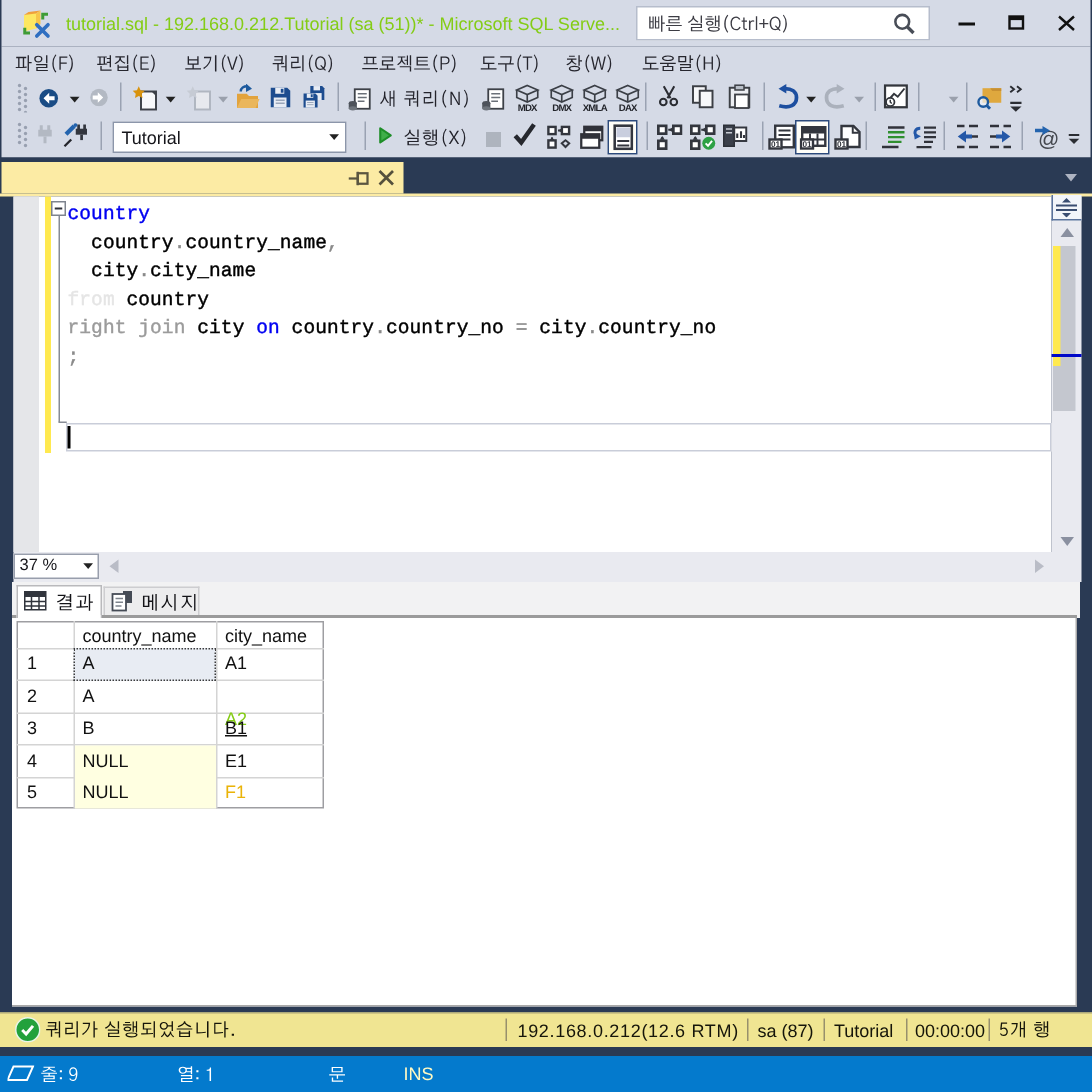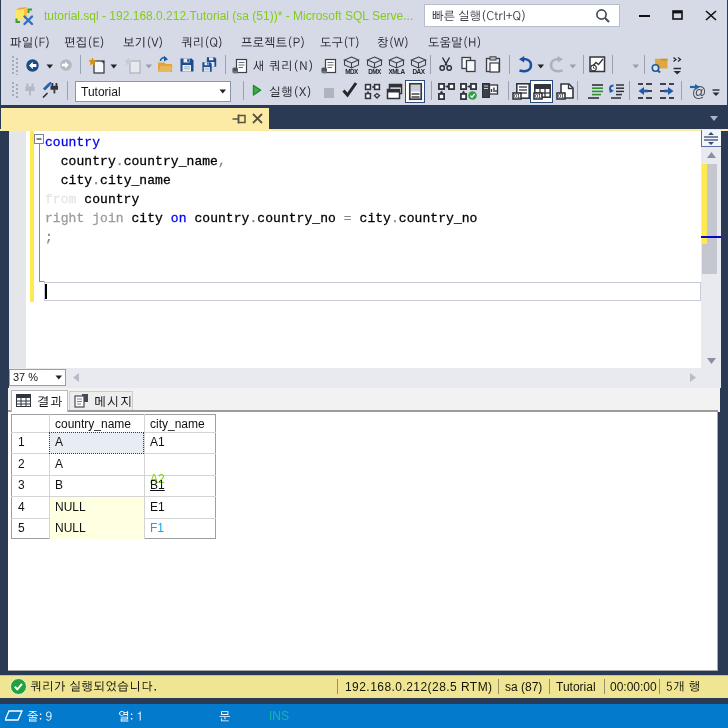--- a/index.html
+++ b/index.html
@@ -527,47 +527,47 @@
 <div style="position:absolute;left:55px;top:456.5px;font:12px 'Liberation Sans',sans-serif;color:#111;white-space:pre;">A</div>
 <div style="position:absolute;left:150px;top:472px;font:12px 'Liberation Sans',sans-serif;color:#84cc16;white-space:pre;">A2</div>
 <div style="position:absolute;left:18px;top:478.0px;font:12px 'Liberation Sans',sans-serif;color:#111;white-space:pre;">3</div>
 <div style="position:absolute;left:55px;top:478.0px;font:12px 'Liberation Sans',sans-serif;color:#111;white-space:pre;">B</div>
 <div style="position:absolute;left:150px;top:478.0px;font:12px 'Liberation Sans',sans-serif;color:#111;white-space:pre;text-decoration:underline;">B1</div>
 <div style="position:absolute;left:18px;top:499.5px;font:12px 'Liberation Sans',sans-serif;color:#111;white-space:pre;">4</div>
 <div style="position:absolute;left:55px;top:499.5px;font:12px 'Liberation Sans',sans-serif;color:#111;white-space:pre;">NULL</div>
 <div style="position:absolute;left:150px;top:499.5px;font:12px 'Liberation Sans',sans-serif;color:#111;white-space:pre;">E1</div>
 <div style="position:absolute;left:18px;top:521.0px;font:12px 'Liberation Sans',sans-serif;color:#111;white-space:pre;">5</div>
 <div style="position:absolute;left:55px;top:521.0px;font:12px 'Liberation Sans',sans-serif;color:#111;white-space:pre;">NULL</div>
-<div style="position:absolute;left:150px;top:521.0px;font:12px 'Liberation Sans',sans-serif;color:#0ea5e9;white-space:pre;">F1</div>
+<div style="position:absolute;left:150px;top:521.0px;font:12px 'Liberation Sans',sans-serif;color:#eab308;white-space:pre;">F1</div>
 <div style="position:absolute;left:0px;top:675px;width:728px;height:23px;background:#f0e592;border-top:1px solid #cdc484;box-sizing:border-box"></div>
 <svg style="position:absolute;left:10px;top:678px;" width="17" height="17" viewBox="0 0 17 17">
       <circle cx="8.5" cy="8.5" r="8" fill="#23a13c" stroke="#e9f4e9" stroke-width="1"></circle>
       <path d="M4.8 8.7l2.6 2.6 4.6-5.4" stroke="#fff" stroke-width="2" fill="none"></path>
     </svg>
 <svg style="position:absolute;left:0;top:0;overflow:visible;pointer-events:none" width="1" height="1">
       <path transform="translate(30.0,690.5)" d="M1.8 -6.1V-6.8H6.6Q6.7 -7.6 6.7 -8.3H1.9V-9.1H7.6Q7.6 -6.3 7.2 -4.1H6.3Q6.5 -5.2 6.6 -6.1ZM6.5 -1.6V-2.3H9.2V-9.6H10.1V1.1H9.2V-1.6ZM0.8 -3.7V-4.5H2Q6.1 -4.5 8.4 -4.7V-3.9Q7.1 -3.8 4.8 -3.7V0.7H3.9V-3.7Q3.2 -3.7 2 -3.7Z M13.5 -1V-5.3H17.7V-7.9H13.4V-8.7H18.5V-4.5H14.4V-1.8H14.7Q17.2 -1.8 19.9 -2.1V-1.4Q17 -1 13.9 -1ZM21 1.1V-9.6H21.9V1.1Z M24.7 -1.1Q26.7 -2.4 27.9 -4.2Q29.1 -6 29.1 -7.8H25.2V-8.6H30.1Q30.1 -3.7 25.3 -0.5ZM32.3 1.1V-9.6H33.2V-5H35V-4.1H33.2V1.1Z M39.9 -5.3Q41.2 -5.9 42.2 -6.8Q43.1 -7.7 43.1 -8.8V-9.5H44V-8.8Q44 -8.2 44.3 -7.7Q44.6 -7.2 45.1 -6.8Q45.6 -6.4 46.1 -6.1Q46.5 -5.8 47 -5.6L46.5 -5Q45.8 -5.3 44.9 -5.9Q44 -6.6 43.6 -7.3Q43.1 -6.5 42.3 -5.8Q41.4 -5.1 40.5 -4.7ZM48.5 -4.7V-9.6H49.4V-4.7ZM42 0.9V-2H48.5V-3.3H41.9V-4.1H49.4V-1.3H42.9V0.1H49.7V0.9Z M53.3 -8.5V-9.2H56.7V-8.5ZM52 -6.8V-7.6H57.6V-6.8ZM52.4 -4.5Q52.4 -5.3 53.2 -5.7Q53.9 -6.1 55 -6.1Q56 -6.1 56.8 -5.7Q57.5 -5.3 57.5 -4.5Q57.5 -3.8 56.8 -3.4Q56.1 -3 55 -3Q53.9 -3 53.2 -3.4Q52.4 -3.8 52.4 -4.5ZM53.4 -4.5Q53.4 -4.1 53.8 -3.9Q54.3 -3.7 55 -3.7Q55.6 -3.7 56.1 -3.9Q56.6 -4.1 56.6 -4.5Q56.6 -5 56.1 -5.2Q55.7 -5.4 55 -5.4Q54.3 -5.4 53.8 -5.2Q53.4 -4.9 53.4 -4.5ZM58.4 -2.7V-9.5H59.2V-6.3H60.6V-9.6H61.4V-2.2H60.6V-5.5H59.2V-2.7ZM53.6 -0.6Q53.6 -1.4 54.7 -1.8Q55.7 -2.2 57.6 -2.2Q59.5 -2.2 60.6 -1.8Q61.7 -1.4 61.7 -0.6Q61.7 0.2 60.6 0.6Q59.5 1.1 57.6 1.1Q55.7 1.1 54.7 0.6Q53.6 0.2 53.6 -0.6ZM54.6 -0.6Q54.6 0.3 57.6 0.3Q59 0.3 59.8 0.1Q60.7 -0.1 60.7 -0.6Q60.7 -1.5 57.6 -1.5Q54.6 -1.5 54.6 -0.6Z M65.2 -4.1V-8.7H70.8V-7.9H66.1V-4.9H70.9V-4.1ZM64.1 -0.8V-1.6H65.5Q69.7 -1.6 72 -1.8V-1.1Q69.5 -0.8 65.5 -0.8ZM67.6 -1.3V-4.4H68.5V-1.3ZM72.4 1.1V-9.6H73.3V1.1Z M76.5 -6.6Q76.5 -7.8 77.2 -8.5Q78 -9.2 79.2 -9.2Q80.4 -9.2 81.2 -8.5Q82 -7.8 82 -6.6Q82 -5.5 81.2 -4.8Q80.4 -4 79.2 -4Q78 -4 77.2 -4.8Q76.5 -5.5 76.5 -6.6ZM77.4 -6.6Q77.4 -5.8 77.9 -5.3Q78.4 -4.8 79.2 -4.8Q80 -4.8 80.6 -5.3Q81.1 -5.8 81.1 -6.6Q81.1 -7.4 80.6 -8Q80 -8.5 79.2 -8.5Q78.4 -8.5 77.9 -7.9Q77.4 -7.4 77.4 -6.6ZM81.5 -6.2V-7H84.4V-9.6H85.3V-3.2H84.4V-6.2ZM77.2 0.4Q78 -0.1 78.6 -0.9Q79.2 -1.7 79.2 -2.4V-2.9H80.1V-2.4Q80.1 -1.8 80.6 -1.1Q81.2 -0.3 81.7 -0Q82.1 -0.3 82.7 -1.1Q83.2 -1.8 83.2 -2.4V-2.9H84.1V-2.4Q84.1 -1.7 84.7 -0.9Q85.4 -0 86.1 0.4L85.5 1Q85 0.6 84.5 0Q84 -0.6 83.7 -1.1Q83.4 -0.6 82.8 0.1Q82.2 0.7 81.7 1Q81.1 0.7 80.5 0.1Q79.9 -0.6 79.7 -1.1Q79.4 -0.6 78.9 -0Q78.4 0.6 77.8 1Z M88.5 -6.4Q89.4 -6.7 90.3 -7.1Q91.2 -7.5 91.9 -8.1Q92.6 -8.8 92.6 -9.3V-9.6H93.5V-9.3Q93.5 -8.8 94.2 -8.1Q94.9 -7.5 95.8 -7.1Q96.7 -6.7 97.5 -6.4L97.1 -5.7Q96 -6 94.8 -6.7Q93.6 -7.4 93 -8.1Q92.5 -7.4 91.3 -6.7Q90.2 -6.1 88.9 -5.7ZM87.8 -4.1V-4.9H98.2V-4.1ZM89.4 0.9V-3.3H90.3V-2.1H95.8V-3.3H96.7V0.9ZM90.3 0.1H95.8V-1.4H90.3Z M101 -1.5V-8.8H101.9V-2.3H102.2Q102.9 -2.3 104.4 -2.4Q105.9 -2.5 107.2 -2.7V-2Q105.8 -1.7 104.1 -1.6Q102.4 -1.5 101.4 -1.5ZM108 1.1V-9.6H109V1.1Z M112.8 -1.4V-8.6H117.7V-7.8H113.6V-2.2H113.9Q116.3 -2.2 118.7 -2.5V-1.8Q116.1 -1.4 113.1 -1.4ZM119.5 1.1V-9.6H120.4V-5.2H122.2V-4.3H120.4V1.1Z M124.5 0V-1.4H126V0Z" fill="#15150a"></path>
     </svg>
 <div style="position:absolute;left:337px;top:679px;width:1px;height:15px;background:#97906c"></div>
 <div style="position:absolute;left:497.5px;top:679px;width:1px;height:15px;background:#97906c"></div>
 <div style="position:absolute;left:548.5px;top:679px;width:1px;height:15px;background:#97906c"></div>
 <div style="position:absolute;left:603.5px;top:679px;width:1px;height:15px;background:#97906c"></div>
 <div style="position:absolute;left:658.5px;top:679px;width:1px;height:15px;background:#97906c"></div>
-<div style="position:absolute;left:345px;top:680px;font:12px 'Liberation Sans',sans-serif;color:#15150a;white-space:pre;letter-spacing:0.45px">192.168.0.212(28.5 RTM)</div>
+<div style="position:absolute;left:345px;top:680px;font:12px 'Liberation Sans',sans-serif;color:#15150a;white-space:pre;letter-spacing:0.45px">192.168.0.212(12.6 RTM)</div>
 <div style="position:absolute;left:505px;top:680px;font:12px 'Liberation Sans',sans-serif;color:#15150a;white-space:pre;">sa (87)</div>
 <div style="position:absolute;left:556px;top:680px;font:12px 'Liberation Sans',sans-serif;color:#15150a;white-space:pre;">Tutorial</div>
 <div style="position:absolute;left:610px;top:680px;font:12px 'Liberation Sans',sans-serif;color:#15150a;white-space:pre;">00:00:00</div>
 <svg style="position:absolute;left:0;top:0;overflow:visible;pointer-events:none" width="1" height="1">
       <path transform="translate(666.0,690.5)" d="M0.6 -1.4 1.3 -1.7Q1.6 -1.2 2.1 -0.9Q2.5 -0.6 3.1 -0.6Q4 -0.6 4.5 -1.1Q5 -1.7 5 -2.6Q5 -3.6 4.4 -4.1Q3.9 -4.7 3.1 -4.7Q2.1 -4.7 1.4 -3.9L0.8 -4.1L1.3 -8.8H5.4V-8H2.1L1.8 -5Q2.5 -5.5 3.4 -5.5Q4.5 -5.5 5.2 -4.7Q5.9 -3.9 5.9 -2.6Q5.9 -1.5 5.2 -0.6Q4.5 0.2 3.1 0.2Q1.3 0.2 0.6 -1.4Z M7.9 -1.1Q9.7 -2.5 10.6 -4.3Q11.5 -6 11.5 -7.7H8.4V-8.5H12.5Q12.5 -3.8 8.6 -0.6ZM13.9 0.6V-9.3H14.7V-5.1H16.4V-9.6H17.3V1.1H16.4V-4.3H14.7V0.6Z M24.6 -8.5V-9.2H28V-8.5ZM23.4 -6.8V-7.6H29V-6.8ZM23.8 -4.5Q23.8 -5.3 24.5 -5.7Q25.2 -6.1 26.3 -6.1Q27.4 -6.1 28.1 -5.7Q28.8 -5.3 28.8 -4.5Q28.8 -3.8 28.1 -3.4Q27.4 -3 26.3 -3Q25.2 -3 24.5 -3.4Q23.8 -3.8 23.8 -4.5ZM24.7 -4.5Q24.7 -4.1 25.1 -3.9Q25.6 -3.7 26.3 -3.7Q27 -3.7 27.4 -3.9Q27.9 -4.1 27.9 -4.5Q27.9 -5 27.5 -5.2Q27 -5.4 26.3 -5.4Q25.6 -5.4 25.1 -5.2Q24.7 -4.9 24.7 -4.5ZM29.7 -2.7V-9.5H30.5V-6.3H31.9V-9.6H32.8V-2.2H31.9V-5.5H30.5V-2.7ZM24.9 -0.6Q24.9 -1.4 26 -1.8Q27.1 -2.2 28.9 -2.2Q30.8 -2.2 31.9 -1.8Q33 -1.4 33 -0.6Q33 0.2 31.9 0.6Q30.8 1.1 28.9 1.1Q27.1 1.1 26 0.6Q24.9 0.2 24.9 -0.6ZM25.9 -0.6Q25.9 0.3 29 0.3Q30.3 0.3 31.2 0.1Q32 -0.1 32 -0.6Q32 -1.5 29 -1.5Q25.9 -1.5 25.9 -0.6Z" fill="#15150a"></path>
     </svg>
 <div style="position:absolute;left:0px;top:704px;width:728px;height:24px;background:#047acd"></div>
 <svg style="position:absolute;left:5px;top:710px;" width="18" height="12" viewBox="0 0 18 12">
       <polygon points="4,1 17,1 13,10 0,10" fill="none" stroke="#fff" stroke-width="1.3"></polygon>
     </svg>
 <svg style="position:absolute;left:0;top:0;overflow:visible;pointer-events:none" width="1" height="1">
       <path transform="translate(27.0,720.5)" d="M1.3 -6.6Q2.6 -6.8 3.9 -7.3Q5.1 -7.9 5.2 -8.4V-8.7H2V-9.4H9.6V-8.7H6.3V-8.4Q6.4 -7.9 7.7 -7.3Q8.9 -6.8 10.2 -6.6L9.9 -5.9Q8.7 -6.1 7.5 -6.6Q6.3 -7.1 5.8 -7.7Q5.3 -7.1 4.1 -6.6Q3 -6.1 1.7 -5.9ZM0.5 -4.7V-5.4H11V-4.7H6.2V-3.1H5.3V-4.7ZM2.1 0.9V-1.7H8.6V-2.7H2V-3.5H9.5V-1H3V0.1H9.8V0.9Z M12.9 -1V-2.4H14.3V-1ZM12.9 -5.6V-7H14.3V-5.6Z M20 -6.1Q20 -5.1 20.5 -4.5Q21.1 -3.9 21.8 -3.9Q22.5 -3.9 23.1 -4.5Q23.6 -5.1 23.6 -6Q23.6 -7 23.1 -7.6Q22.6 -8.2 21.8 -8.2Q21 -8.2 20.5 -7.6Q20 -7 20 -6.1ZM19.1 -1.4 19.9 -1.7Q20.2 -1.2 20.6 -0.9Q21 -0.6 21.6 -0.6Q22.1 -0.6 22.6 -0.9Q23 -1.2 23.2 -1.7Q23.4 -2.3 23.5 -2.9Q23.6 -3.6 23.6 -4.3Q23.4 -3.9 22.9 -3.5Q22.4 -3.1 21.7 -3.1Q20.6 -3.1 19.8 -3.9Q19.1 -4.7 19.1 -6Q19.1 -7.3 19.9 -8.2Q20.6 -9 21.8 -9Q22.8 -9 23.5 -8.3Q24.2 -7.7 24.4 -6.7Q24.6 -6 24.6 -4.8Q24.6 -3.7 24.4 -2.8Q24.2 -1.9 23.9 -1.2Q23.5 -0.5 22.9 -0.2Q22.3 0.2 21.5 0.2Q20.7 0.2 20.1 -0.3Q19.4 -0.8 19.1 -1.4Z" fill="#fff"></path>
     </svg>
 <svg style="position:absolute;left:0;top:0;overflow:visible;pointer-events:none" width="1" height="1">
       <path transform="translate(118.0,720.5)" d="M1.1 -7.1Q1.1 -8.1 1.9 -8.8Q2.7 -9.4 3.9 -9.4Q5.1 -9.4 5.9 -8.8Q6.6 -8.1 6.6 -7.1Q6.6 -6 5.9 -5.4Q5.1 -4.7 3.9 -4.7Q2.7 -4.7 1.9 -5.4Q1.1 -6 1.1 -7.1ZM2.1 -7.1Q2.1 -6.4 2.6 -5.9Q3.1 -5.4 3.9 -5.4Q4.7 -5.4 5.2 -5.9Q5.7 -6.4 5.7 -7.1Q5.7 -7.8 5.2 -8.2Q4.7 -8.7 3.9 -8.7Q3.1 -8.7 2.6 -8.2Q2.1 -7.8 2.1 -7.1ZM6 -5.6V-6.4H9.2V-7.8H6V-8.6H9.2V-9.6H10.1V-4.3H9.2V-5.6ZM2.7 0.9V-1.9H9.2V-3H2.6V-3.8H10.1V-1.1H3.6V0.1H10.4V0.9Z M12.9 -1V-2.4H14.3V-1ZM12.9 -5.6V-7H14.3V-5.6Z M19.8 -6.7V-7.4H20.1Q21.2 -7.4 21.5 -7.7Q21.9 -8 21.9 -8.6V-8.9H22.7V0.1H21.7V-6.7Z" fill="#fff"></path>
     </svg>
 <svg style="position:absolute;left:0;top:0;overflow:visible;pointer-events:none" width="1" height="1">
       <path transform="translate(219.0,720.5)" d="M2.1 -5.6V-9.2H9.4V-5.6ZM3 -6.4H8.5V-8.5H3ZM0.5 -3.5V-4.3H11V-3.5H6.4V-1.3H5.5V-3.5ZM2.2 0.7V-2.2H3.1V-0.1H9.7V0.7Z" fill="#fff"></path>
     </svg>
-<div style="position:absolute;left:269px;top:709px;font:12px 'Liberation Sans',sans-serif;color:#14b8a6;white-space:pre;">INS</div>
+<div style="position:absolute;left:269px;top:709px;font:12px 'Liberation Sans',sans-serif;color:#fef9c3;white-space:pre;">INS</div>
 </div>
 </body></html>

